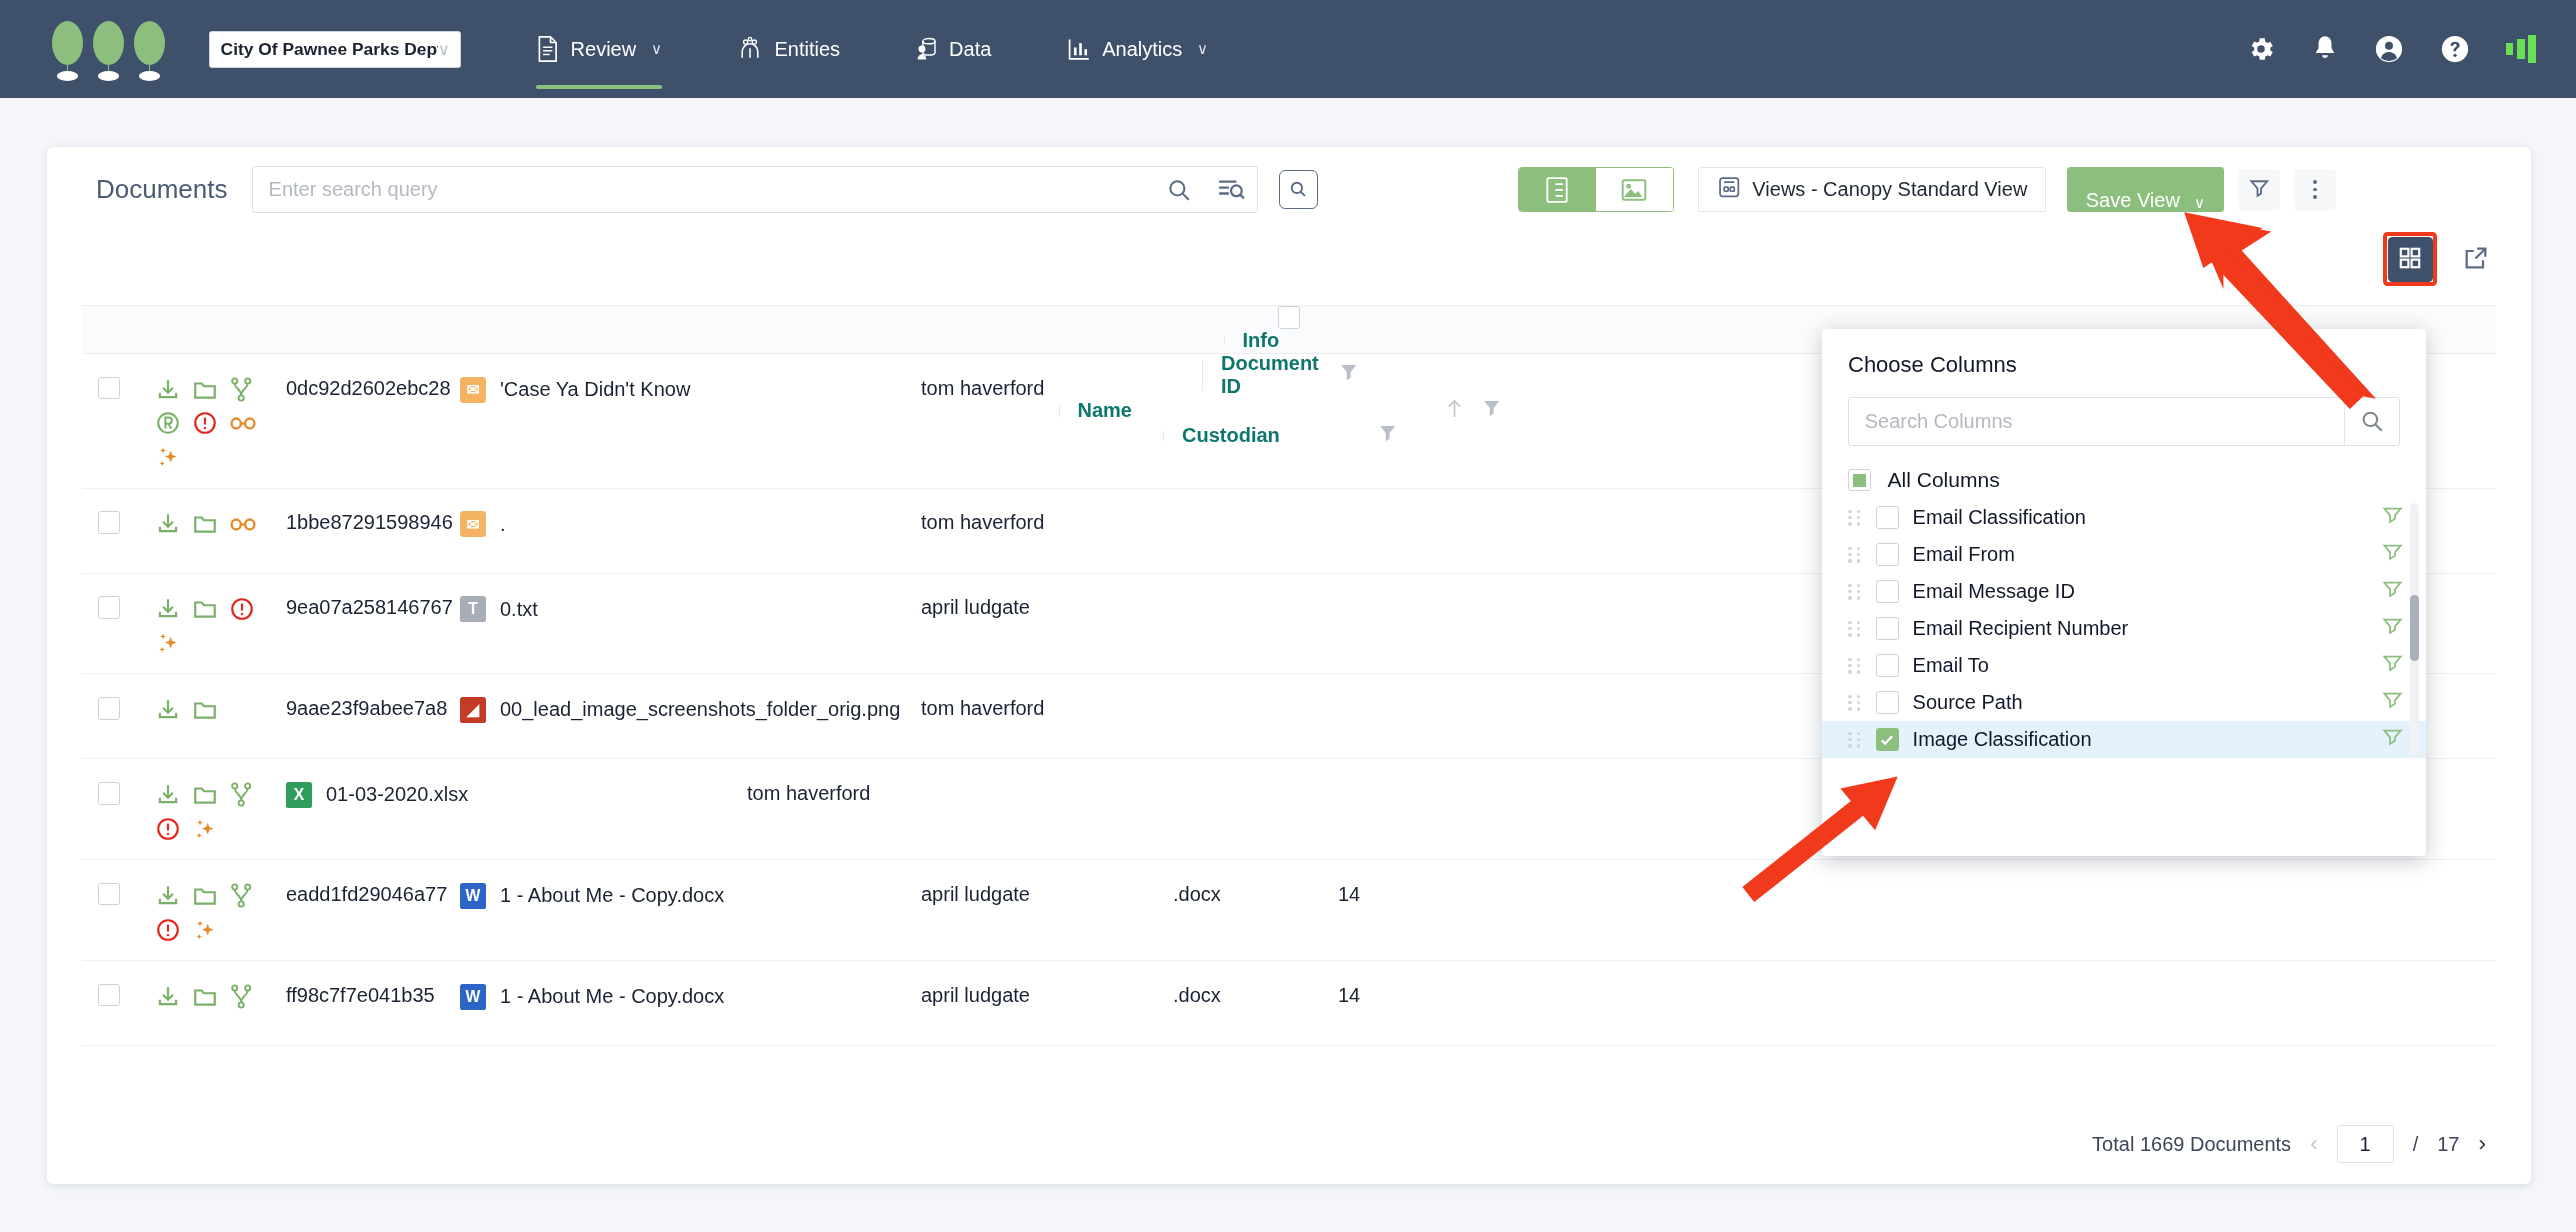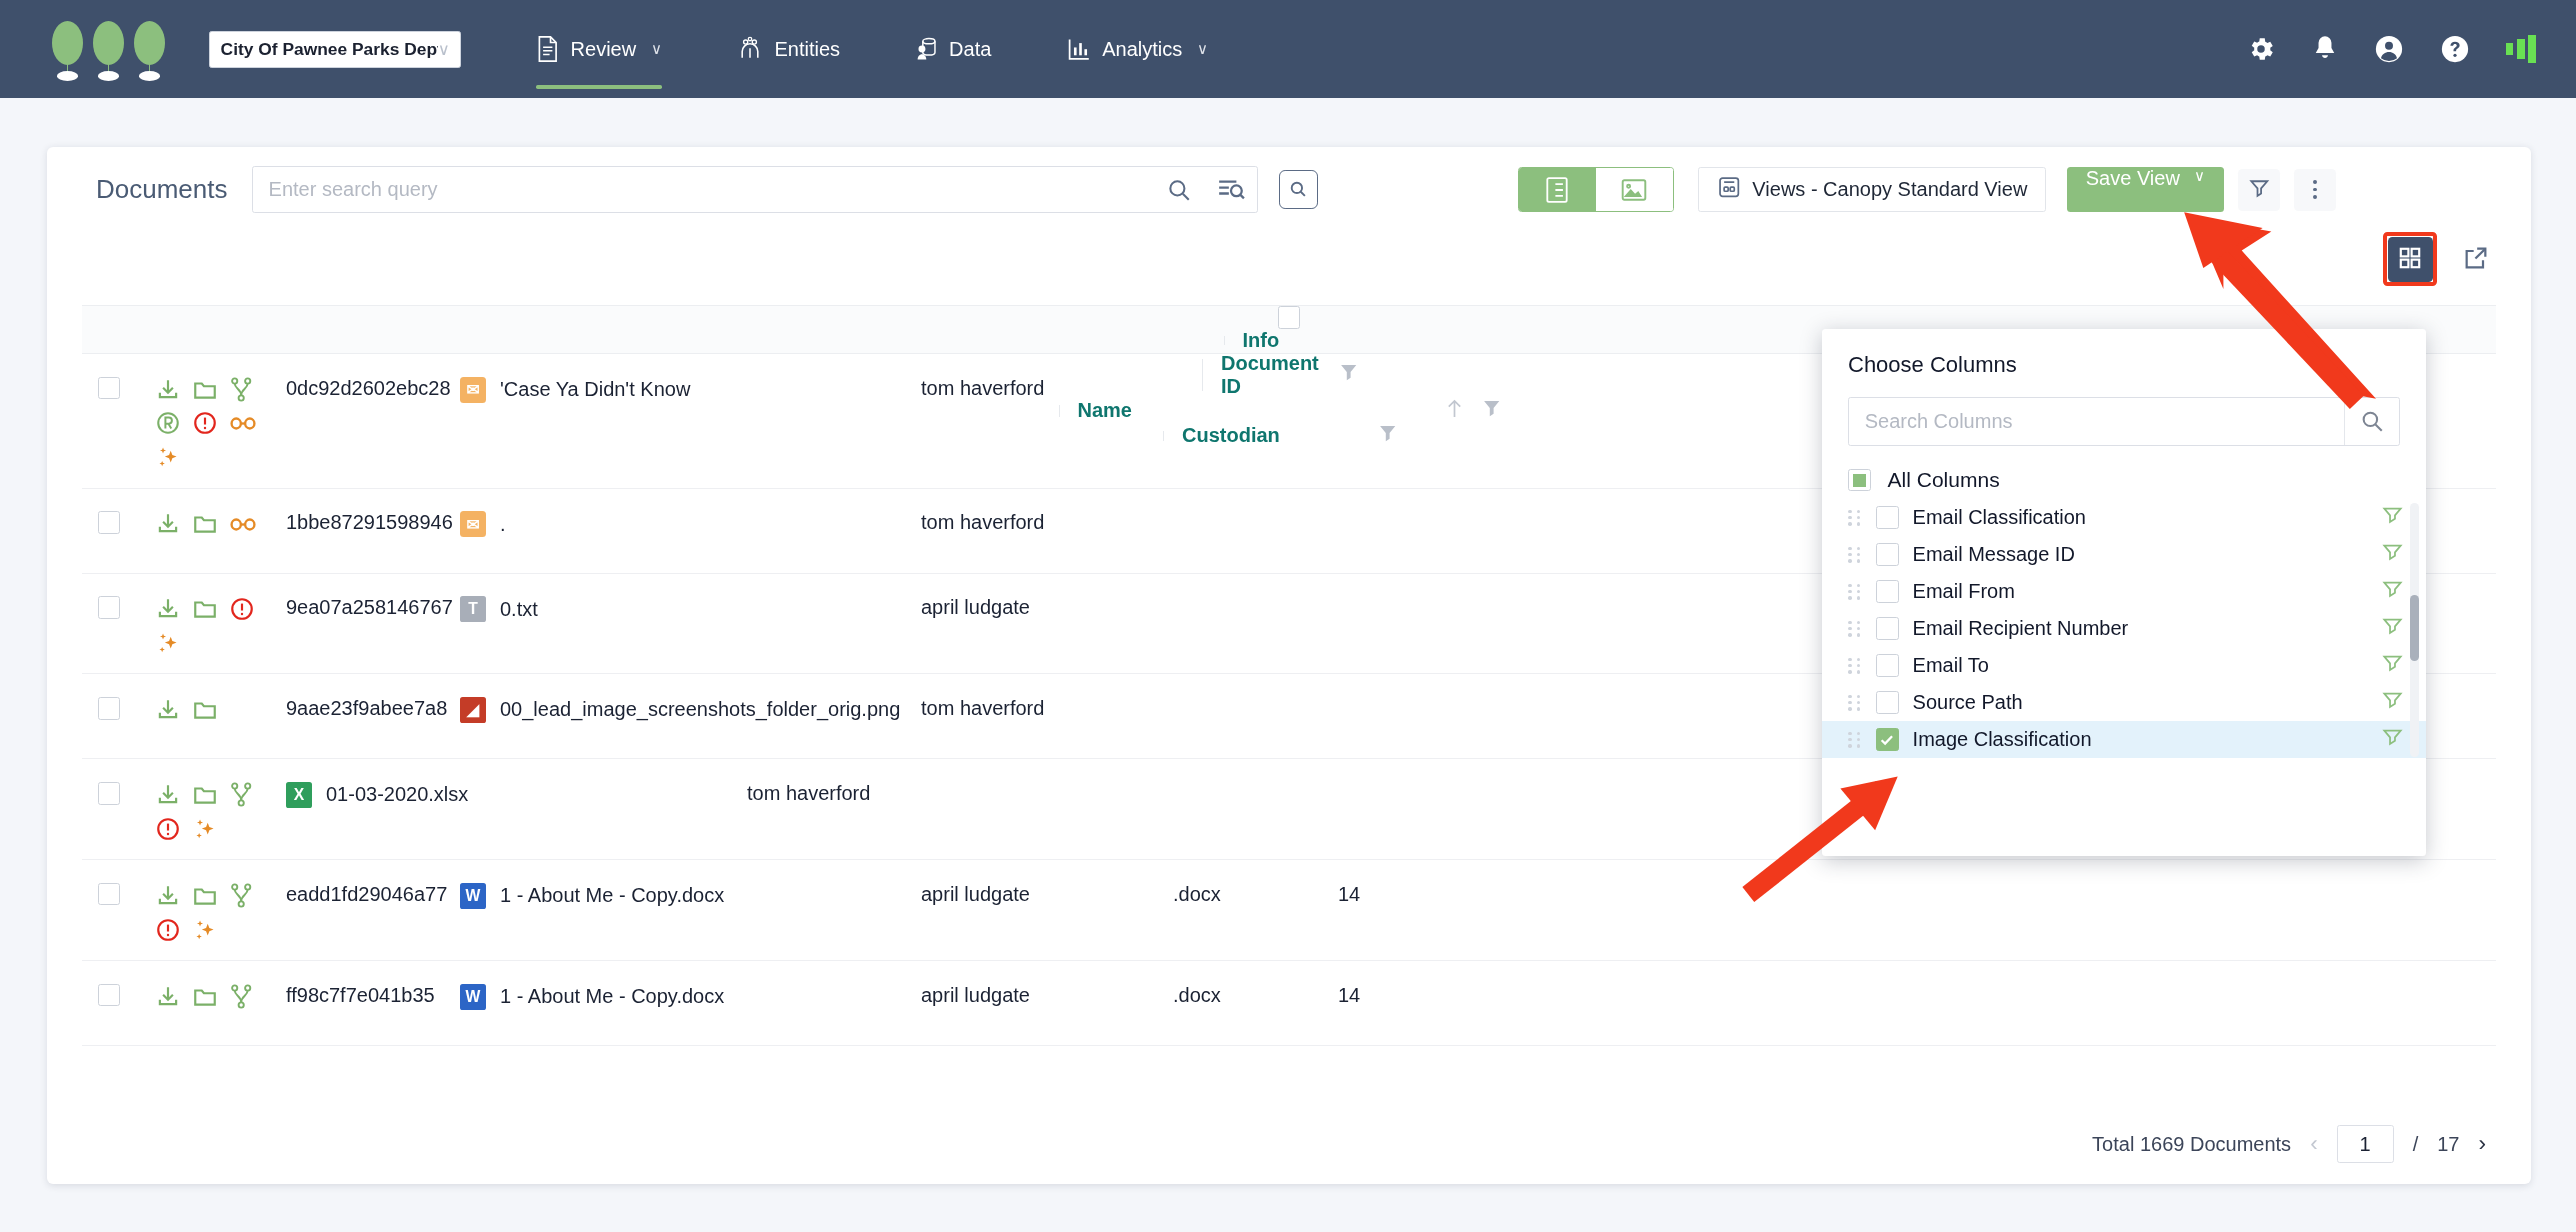--- a/index.html
+++ b/index.html
@@ -115,21 +115,21 @@
 
   .views-btn {
     margin-left: 24.4px; height: 45px; padding: 0 17.4px;
     border: 0.9px solid #e2e5ea; border-radius: 2.6px; background: #fff;
     display: flex; align-items: center; gap: 11.3px;
     font-size: 20px; color: #1f2736; cursor: pointer; white-space: nowrap;
   }
   .save-view {
     margin-left: 21px; height: 45px; padding: 0 19px;
     background: #8cbf7e; border-radius: 3.5px; color: #fff;
-    display: flex; align-items: flex-start; gap: 14px;
+    display: flex; align-items: flex-end; gap: 14px;
     font-size: 20px; cursor: pointer;
   }
   .save-view .chev { font-size: 15px; }
   .sq-btn {
     margin-left: 14px; width: 42px; height: 42px; border-radius: 4.4px;
     background: #f7f8fa; display: flex; align-items: center; justify-content: center;
     cursor: pointer;
   }
   .kebab { display: flex; flex-direction: column; gap: 3.5px; align-items: center; }
   .kebab i { width: 3.9px; height: 3.9px; border-radius: 50%; background: #5b6b85; display: block; }
@@ -924,38 +924,38 @@
         <div class="colrow">
           <span class="dots6">
             <i></i>
             <i></i>
             <i></i>
             <i></i>
             <i></i>
             <i></i>
           </span>
      <span class="colchk"></span>
-     <span class="collabel">Email Message ID</span>
+     <span class="collabel">Email From</span>
      <span class="colfilter">
             <svg width="21" height="22.6" viewBox="0 0 20 22" fill="none" stroke="#8cbf7e" stroke-width="1.7">
               <path d="M2 2.5h16l-5.6 6.6v3.4l-4.8 3v-6.4z"></path>
             </svg>
           </span>
         </div>
         <div class="colrow">
           <span class="dots6">
             <i></i>
             <i></i>
             <i></i>
             <i></i>
             <i></i>
             <i></i>
           </span>
      <span class="colchk"></span>
-     <span class="collabel">Email From</span>
+     <span class="collabel">Email Message ID</span>
      <span class="colfilter">
             <svg width="21" height="22.6" viewBox="0 0 20 22" fill="none" stroke="#8cbf7e" stroke-width="1.7">
               <path d="M2 2.5h16l-5.6 6.6v3.4l-4.8 3v-6.4z"></path>
             </svg>
           </span>
         </div>
         <div class="colrow">
           <span class="dots6">
             <i></i>
             <i></i>

